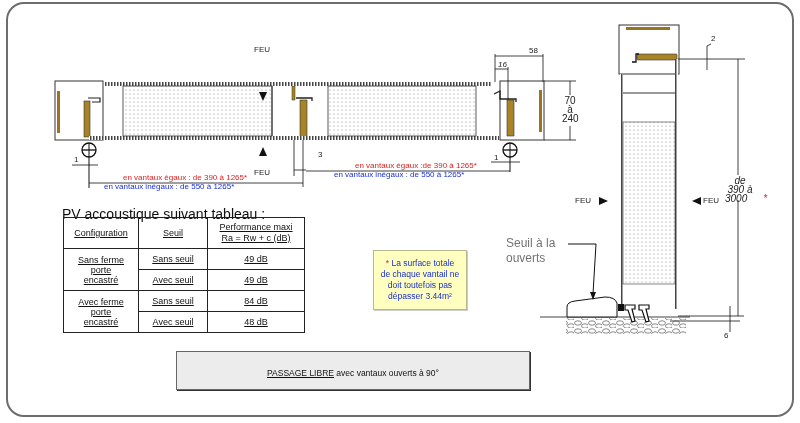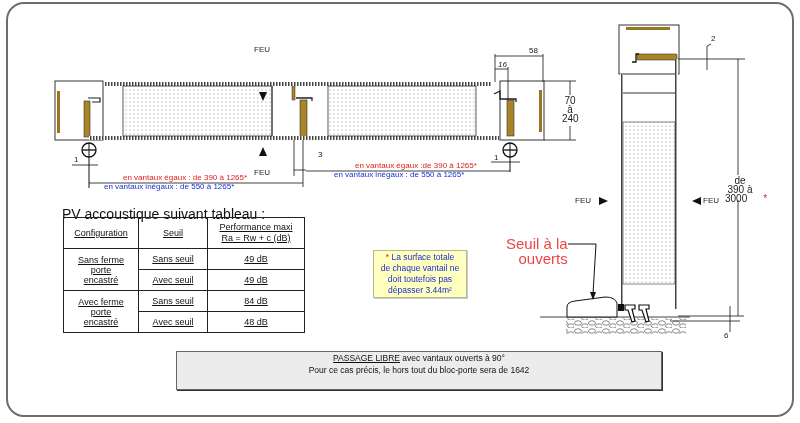--- a/index.html
+++ b/index.html
@@ -8,24 +8,24 @@
   svg.draw{position:absolute;left:0;top:0;}
   .lbl{position:absolute;font-size:8px;color:#222;white-space:nowrap;}
   .red{color:#e02020;padding-left:16px;}
   .blue{color:#1a2fd0;}
   .dim{position:absolute;font-size:10px;color:#222;text-align:center;line-height:9px;}
   .pv-title{position:absolute;left:62px;top:206px;font-size:14px;color:#111;}
   table.pv{position:absolute;left:63px;top:217px;border-collapse:collapse;font-size:9px;color:#111;text-decoration:underline;}
   table.pv td,table.pv th{border:1px solid #222;text-align:center;padding:0 4px;font-weight:normal;}
   table.pv th{height:30px;}
   table.pv td{height:20px;}
-  .note{position:absolute;left:373px;top:250px;width:90px;background:#ffffc0;border:1px solid #b8b890;box-shadow:1px 1px 0 #ccc;font-size:8.5px;color:#1a2fd0;text-align:center;line-height:11px;padding:1px 1px;}
+  .note{position:absolute;left:373px;top:250px;width:90px;background:#ffffc0;border:1px solid #b8b890;box-shadow:1px 1px 0 #ccc;font-size:8.5px;color:#1a2fd0;text-align:center;line-height:11px;padding:7px 1px;}
   .note .star{color:#e02020;}
-  .seuil{position:absolute;left:506px;top:236px;font-size:15px;color:#ef4444;text-align:right;line-height:15px;}
-  .passage{position:absolute;left:176px;top:351px;width:486px;height:39px;background:#ececec;border:1px solid #666;box-shadow:1px 1px 0 #333;font-size:8.5px;color:#111;text-align:center;line-height:11.5px;padding-top:1px;box-sizing:border-box;}
+  .seuil{position:absolute;left:506px;top:236px;font-size:12px;color:#737373;line-height:15px;}
+  .passage{position:absolute;left:176px;top:351px;width:354px;height:39px;background:#ececec;border:1px solid #666;box-shadow:1px 1px 0 #333;font-size:8.5px;color:#111;text-align:center;line-height:11.5px;padding-top:16px;box-sizing:border-box;}
   .u{text-decoration:underline;}
 </style>
 </head>
 <body>
 
 <div class="frame"></div>
 
 <svg class="draw" width="800" height="423">
   <defs>
     <pattern id="dots" width="4" height="4" patternUnits="userSpaceOnUse">
@@ -144,21 +144,21 @@
 
 <span class="lbl red" style="left:107px;top:173px;">en vantaux égaux : de 390 à 1265*</span>
 <span class="lbl blue" style="left:104px;top:182px;">en vantaux inégaux : de 550 à 1265*</span>
 <span class="lbl red" style="left:339px;top:161px;">en vantaux égaux :de 390 à 1265*</span>
 <span class="lbl blue" style="left:334px;top:170px;">en vantaux inégaux : de 550 à 1265*</span>
 
 <span class="lbl" style="left:575px;top:196px;">FEU</span>
 <span class="lbl" style="left:703px;top:196px;">FEU</span>
 <span class="lbl" style="left:711px;top:34px;">2</span>
 <span class="lbl" style="left:724px;top:331px;">6</span>
-<div class="dim" style="left:725px;top:176px;width:30px;">
+<div class="dim" style="left:725px;top:176px;width:30px;font-style:italic;">
   <div>de</div>
   <div>390 à</div>
   <div><span>3000</span><span class="red">*</span></div>
 </div>
 <div class="seuil">
   <div>Seuil à la</div>
   <div>ouverts</div>
 </div>
 
 <div class="pv-title">PV accoustique suivant tableau :</div>
@@ -203,14 +203,13 @@
 
 <div class="note">
   <div><span class="star">*</span> <span>La surface totale</span></div>
   <div>de chaque vantail ne</div>
   <div>doit toutefois pas</div>
   <div>dépasser 3.44m²</div>
 </div>
 
 <div class="passage">
   <div><span class="u">PASSAGE LIBRE</span><span> avec vantaux ouverts à 90°</span></div>
-  <div>Pour ce cas précis, le hors tout du bloc-porte sera de 1642</div>
 </div>
 
 </body></html>

